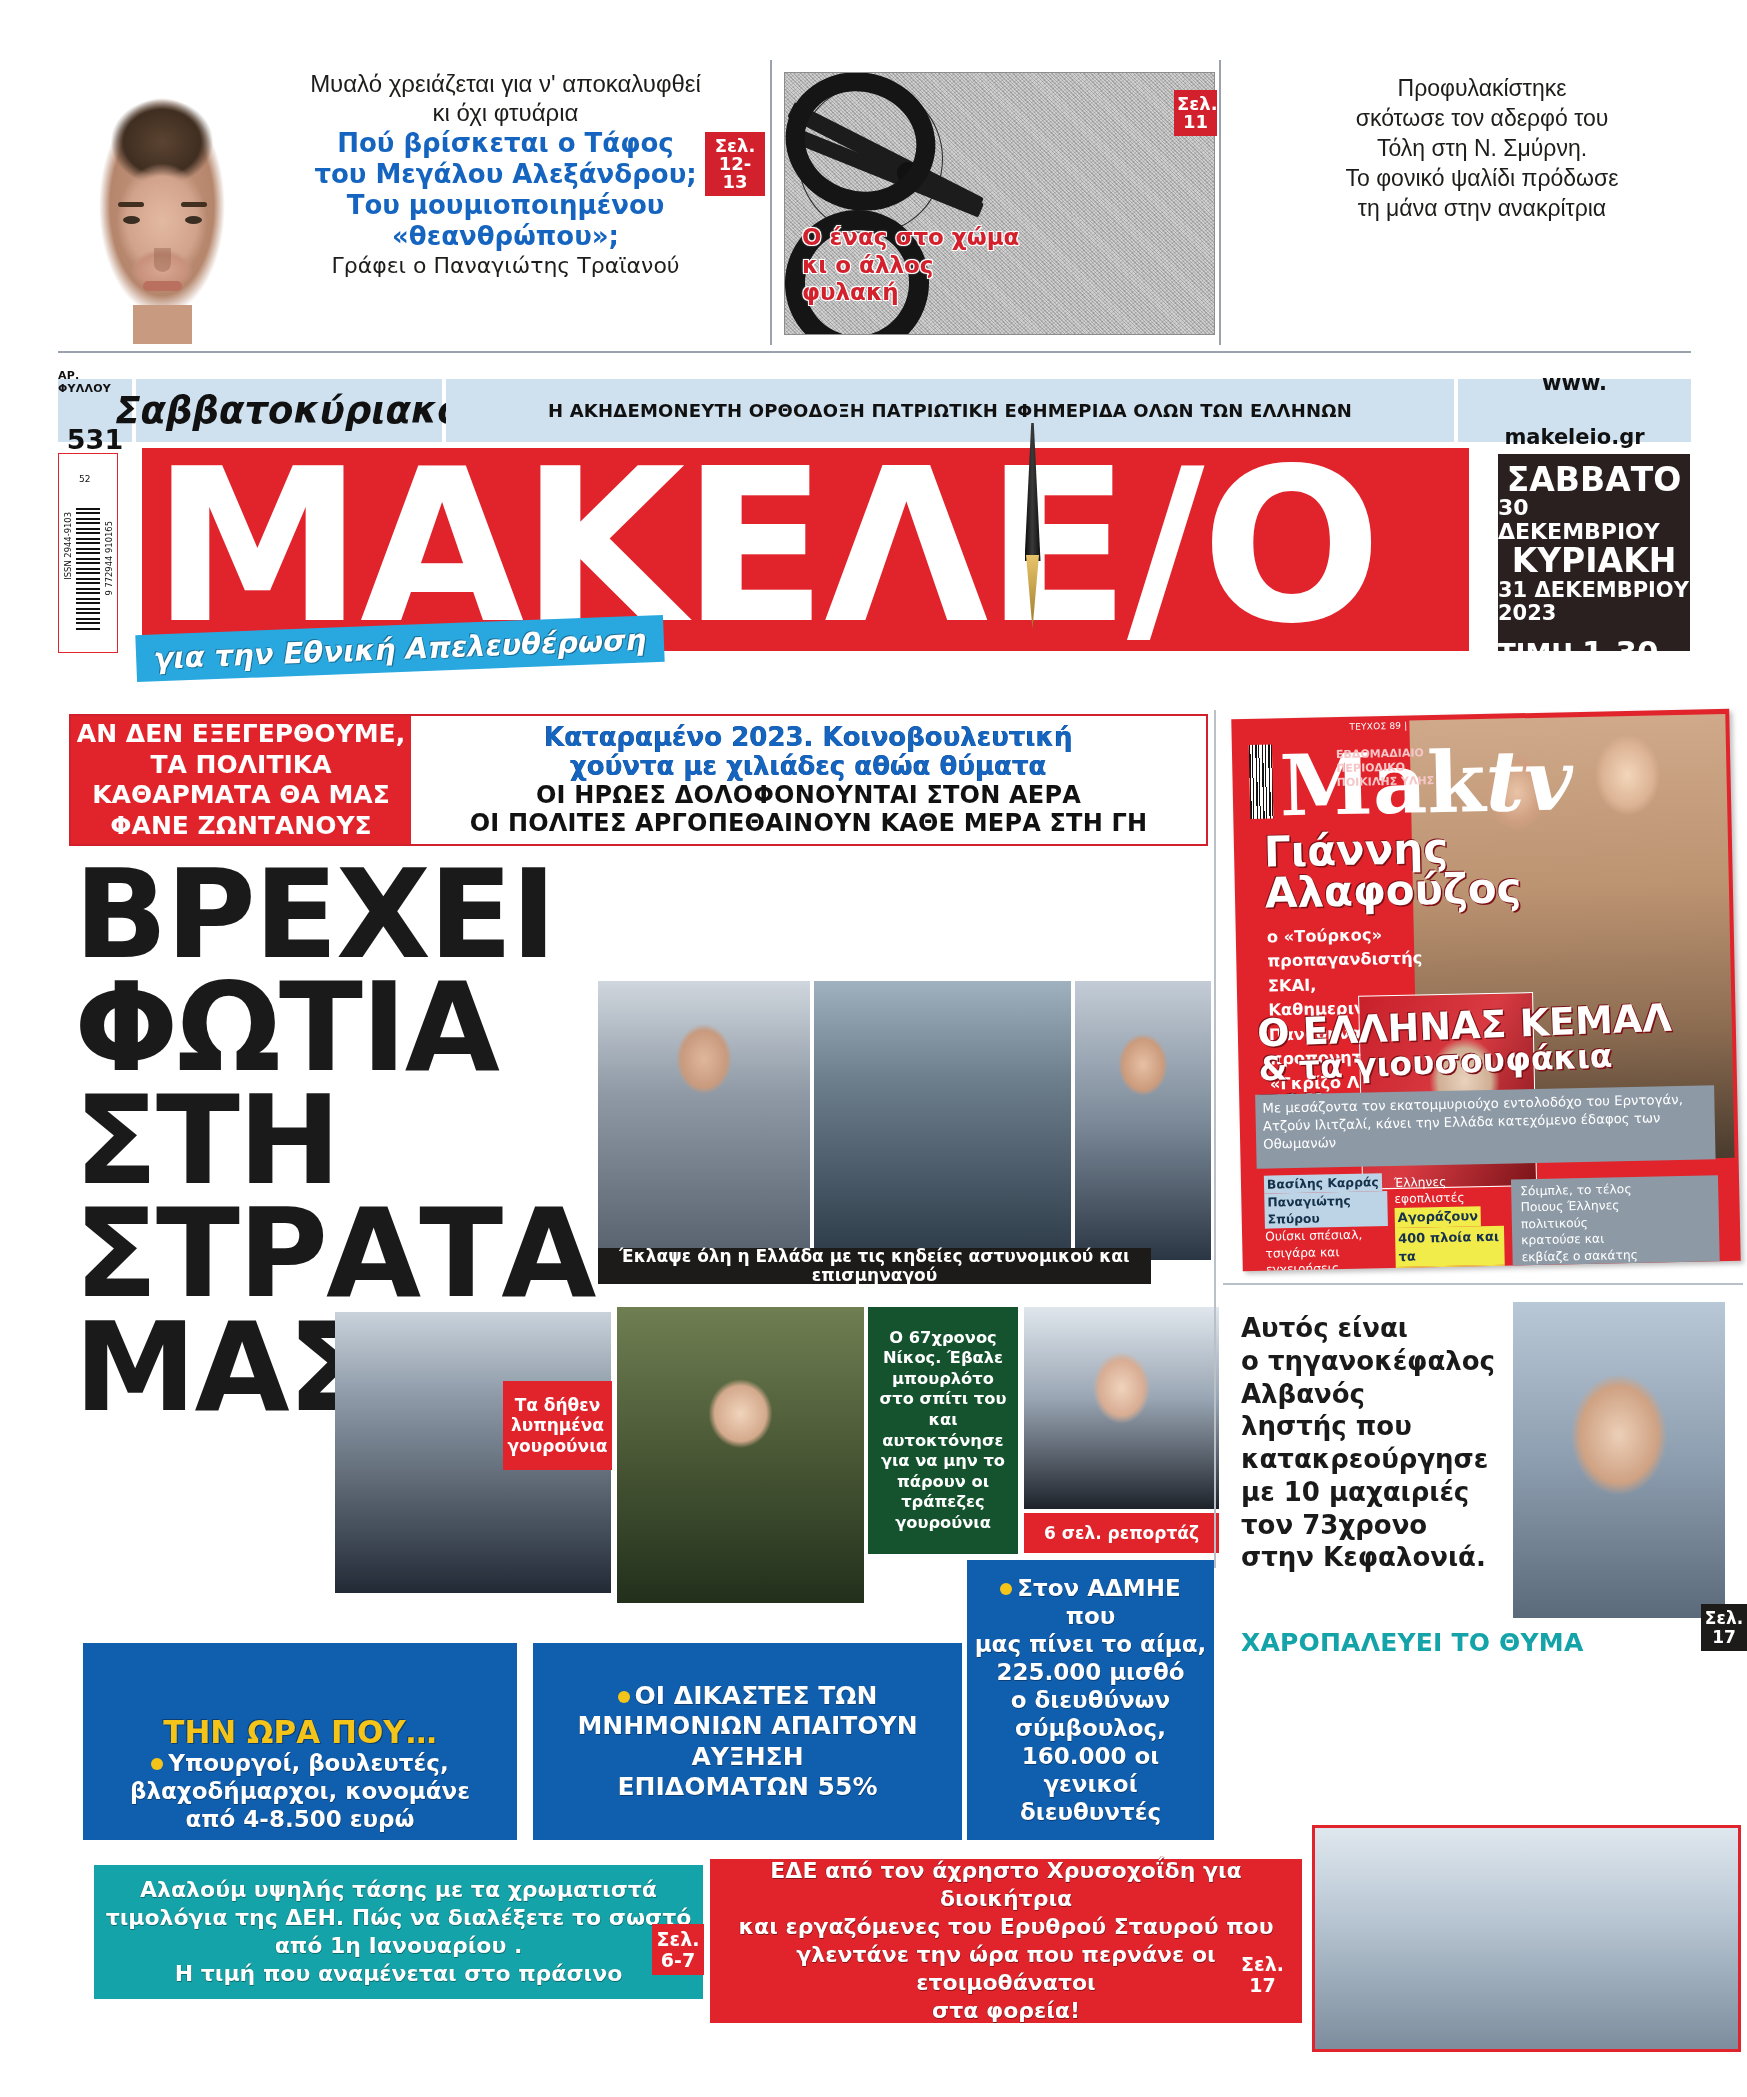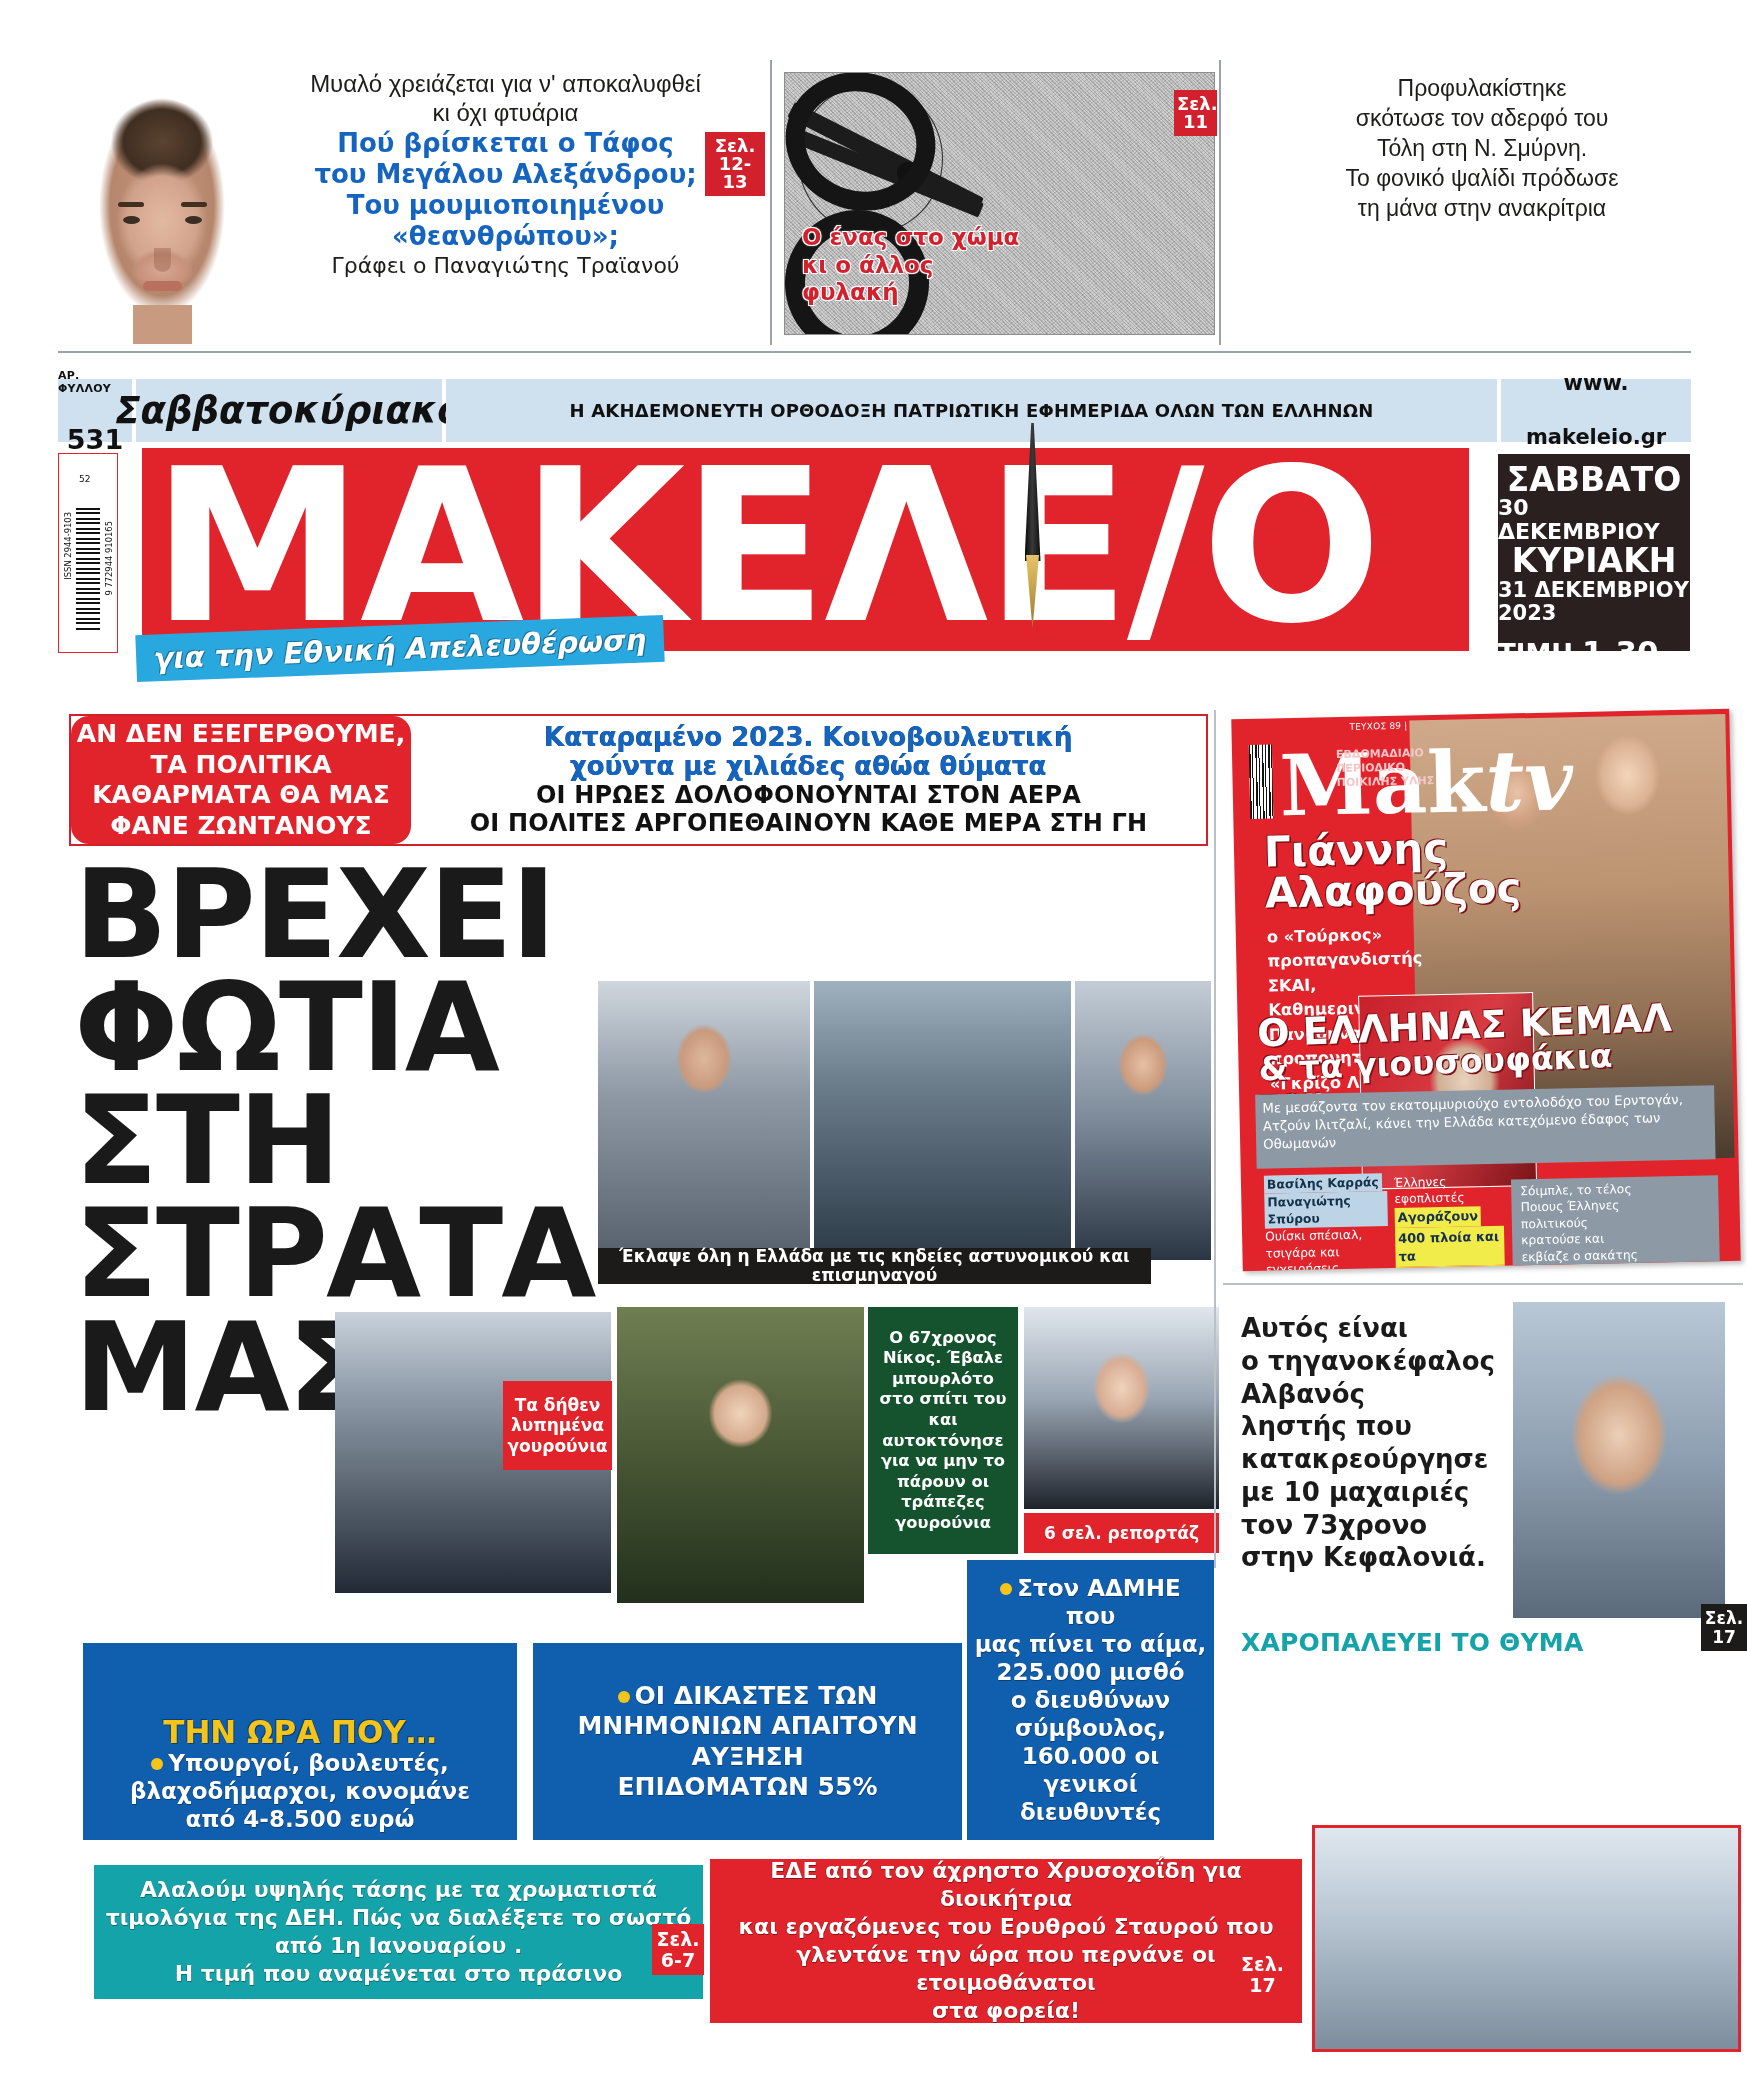--- a/index.html
+++ b/index.html
@@ -71,21 +71,21 @@
   
   .infobar{position:absolute;left:58px;top:379px;width:1633px;height:63px;display:flex;gap:4px;}
   .ib-cell{background:#cfe0ef;display:flex;align-items:center;justify-content:center;gap:31px;}
   .ib-issue{width:74px;flex-direction:column;}
   .ib-issue .lbl{font-size:11px;font-weight:bold;color:#111;letter-spacing:0.2px;}
   .ib-issue .num{font-size:27px;font-weight:bold;color:#111;line-height:1;}
   .ib-week{width:306px;}
   .ib-week span{font-size:37px;font-weight:bold;font-style:italic;color:#111;}
   .ib-slogan{flex:1;}
   .ib-slogan span{font-size:18px;font-weight:bold;color:#111;letter-spacing:0.2px;}
-  .ib-web{width:190px;flex-direction:column;}
+  .ib-web{width:233px;flex-direction:column;}
   .ib-web span{font-size:21px;font-weight:bold;color:#111;line-height:1.1;}
 
   
   .mast{position:absolute;left:58px;top:448px;width:1633px;height:203px;}
   .mast-red{position:absolute;left:84px;top:0;width:1327px;height:203px;background:#e1242b;}
   .mast-title{
     position:absolute;left:94px;top:-17px;width:1312px;height:232px;
     color:#ffffff;font-size:212px;font-weight:bold;letter-spacing:-3px;
     font-family:"DejaVu Sans",sans-serif;line-height:232px;white-space:nowrap;
   }
@@ -112,21 +112,21 @@
   .datebox .price{font-size:26px;font-weight:bold;color:#fff;}
   .datebox .price b{font-size:31px;}
 
   .tagline{position:absolute;left:136px;top:625px;width:528px;height:47px;background:#29a8e0;
     transform:rotate(-2.2deg);display:flex;align-items:center;justify-content:center;}
   .tagline span{font-size:29px;font-weight:bold;font-style:italic;color:#fff;
     text-shadow:-1px -1px 0 #1b6f96,1px 1px 0 #1b6f96;}
 
   
   .bannerrow{position:absolute;left:69px;top:714px;width:1139px;height:132px;border:2px solid #d2202c;box-sizing:border-box;display:flex;}
-  .ban-red{width:340px;background:#e1242b;display:flex;align-items:center;justify-content:center;border-radius:18px;}
+  .ban-red{width:340px;background:#e1242b;display:flex;align-items:center;justify-content:center;}
   .ban-red div{font-size:25px;font-weight:bold;color:#fff;line-height:1.22;text-align:center;}
   .ban-main{flex:1;background:#fff;display:flex;flex-direction:column;align-items:center;justify-content:center;}
   .ban-blue{font-size:26px;font-weight:bold;color:#1565c0;line-height:1.12;text-align:center;
     text-shadow:-0.5px -0.5px 0 #0d3f73;}
   .ban-black{font-size:24px;font-weight:bold;color:#111;line-height:1.18;text-align:center;letter-spacing:0.2px;}
 
   
   .bigheadline{position:absolute;left:74px;top:858px;width:829px;}
   .bigheadline div{font-size:123px;font-weight:bold;color:#1a1a1a;line-height:0.92;letter-spacing:-2px;
     font-family:"DejaVu Sans",sans-serif;}

